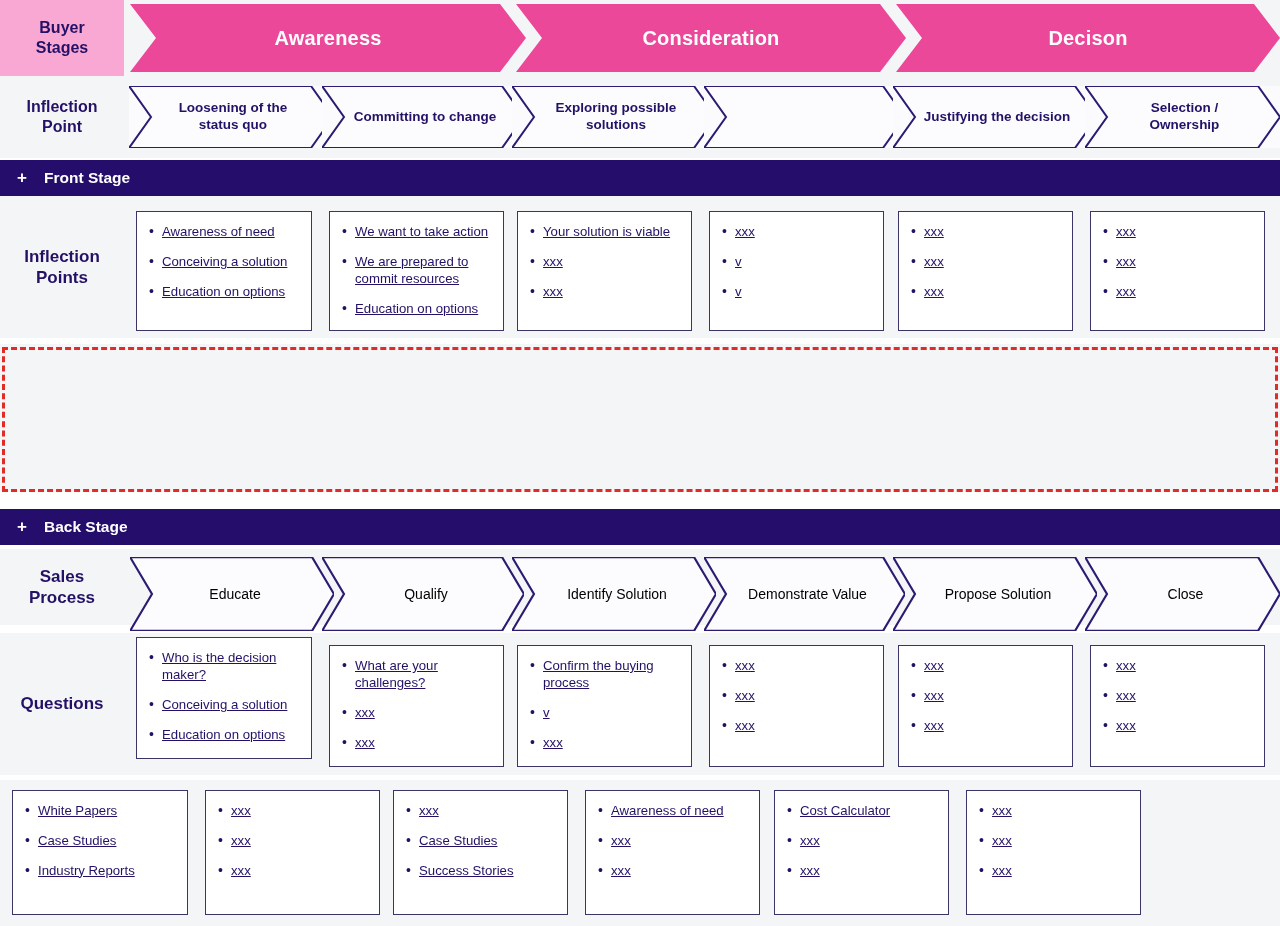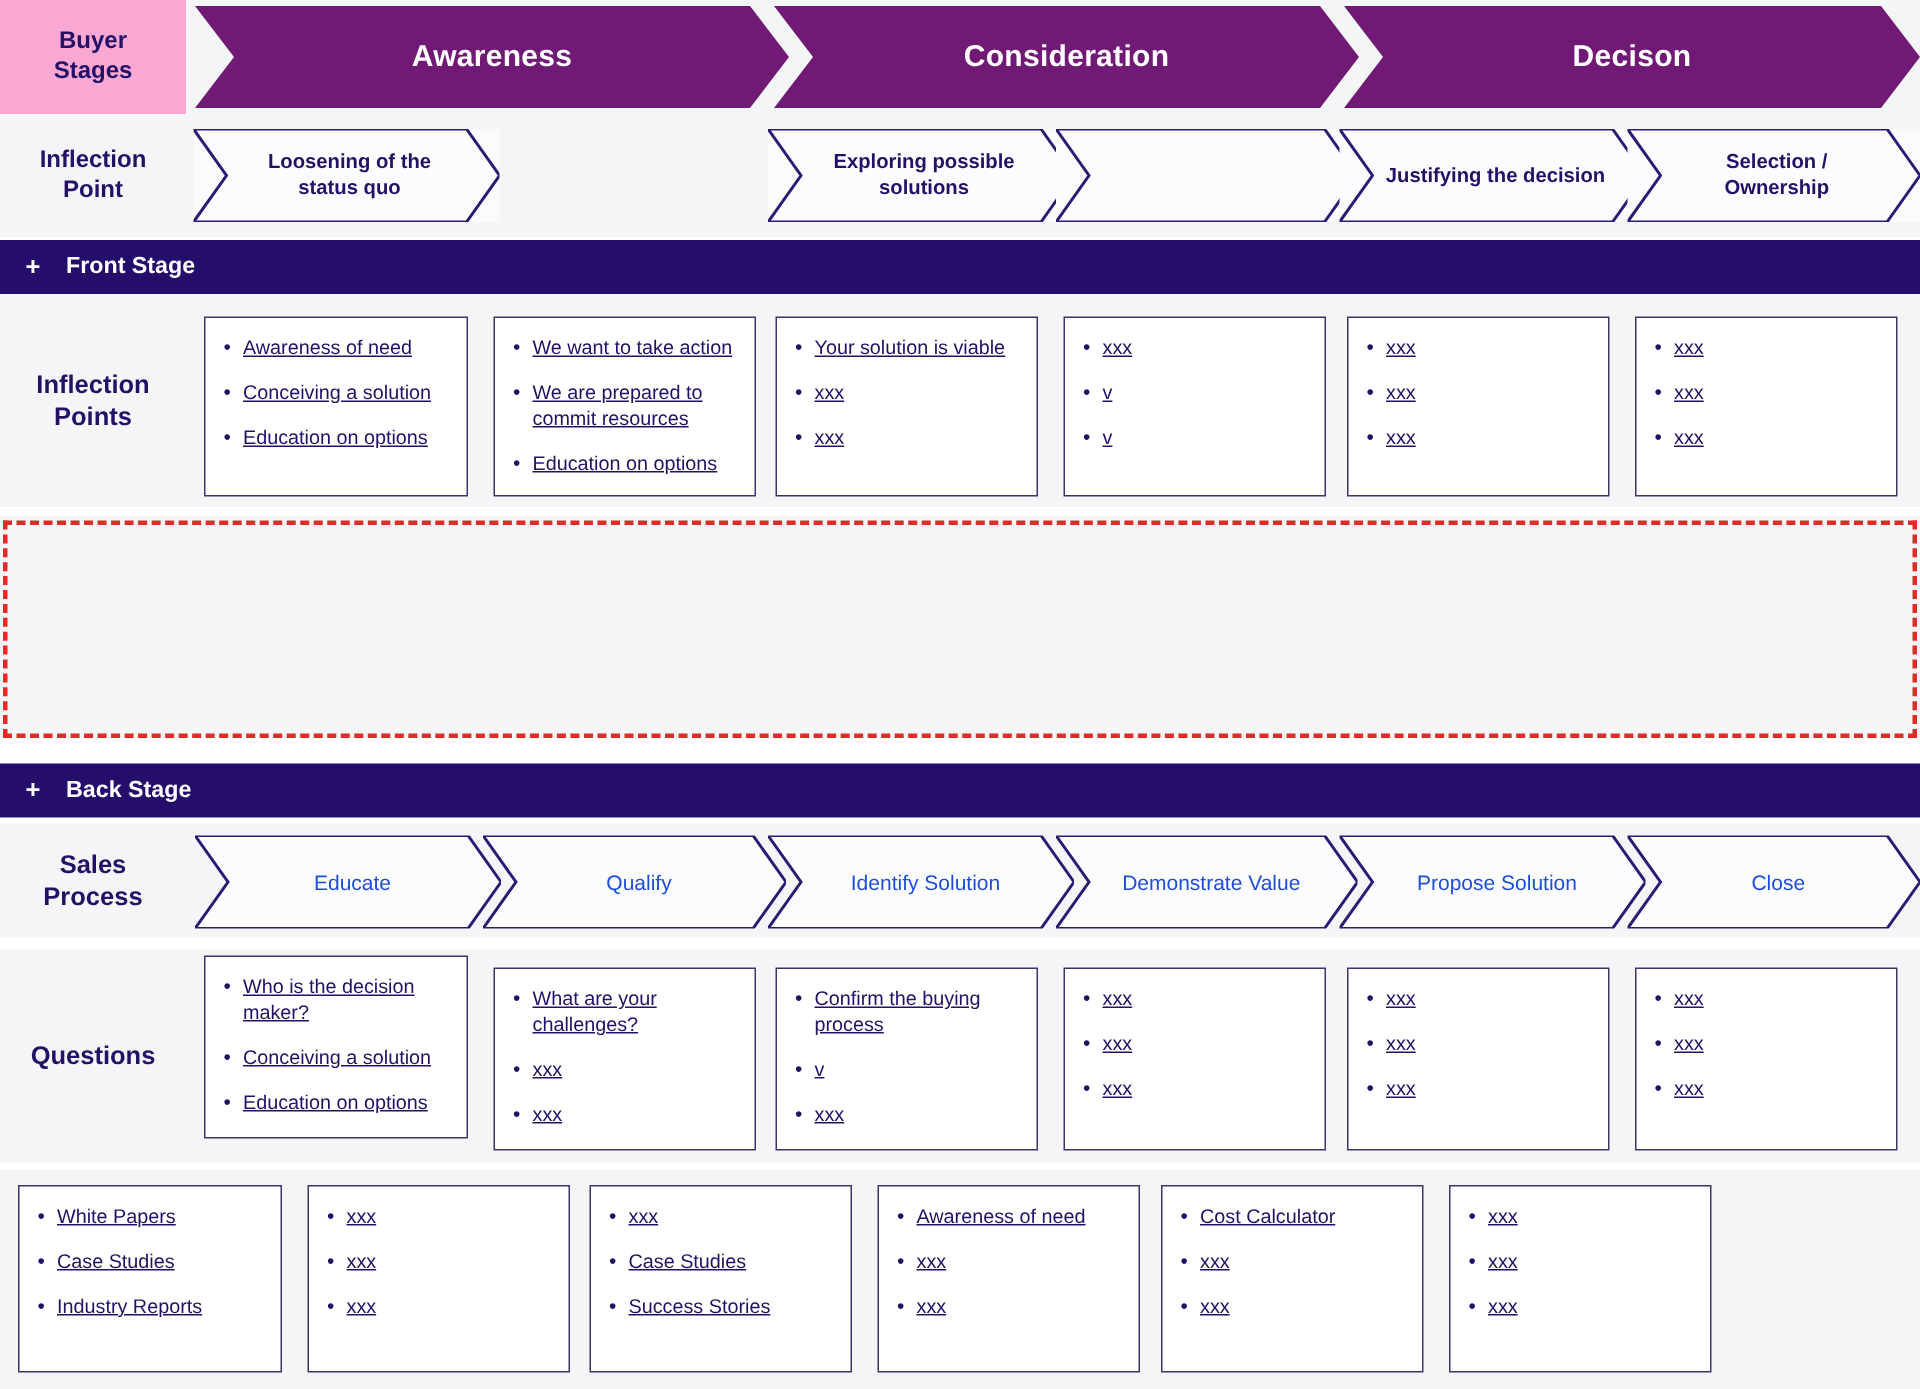--- a/index.html
+++ b/index.html
@@ -22,21 +22,21 @@
     font-weight: bold; color: #241166;
     line-height: 1.25;
   }
   .cells { position: relative; flex: 1 1 auto; height: 100%; }
 
   
   #stageband { top: 0; height: 76px; }
   #stageband .labelcell { background:#f9a8d4; font-size: 16px; }
   .bigchev {
     position: absolute; top: 4px; height: 68px;
-    background: #701a75;
+    background: #ec4899;
     display: flex; align-items: center; justify-content: center;
     color: #ffffff; font-size: 20px; font-weight: bold; letter-spacing: .2px;
   }
   .bigchev.notch {
     clip-path: polygon(0 0, calc(100% - 26px) 0, 100% 50%, calc(100% - 26px) 100%, 0 100%, 26px 50%);
   }
   .bigchev.first {
     clip-path: polygon(0 0, calc(100% - 26px) 0, 100% 50%, calc(100% - 26px) 100%, 0 100%, 26px 50%);
   }
 
@@ -97,24 +97,24 @@
   #getband {
     position: absolute; left: 2px; width: 1276px;
     border: 3px dashed #e22b26;
     background: #f4f5f6;
     pointer-events: none;
   }
 
   
   #salesrow .labelcell { font-size: 17px; }
   .pchev {
-    position: absolute; top: 8px; height: 62px;
+    position: absolute; top: 8px; height: 74px;
     display: flex; align-items: center; justify-content: center;
     text-align: center;
-    color: #1d4ed8; font-size: 14px; font-weight: normal;
+    color: #000000; font-size: 14px; font-weight: normal;
     padding: 0 24px 0 30px;
   }
   .pchev svg { position: absolute; inset: 0; width: 100%; height: 100%; }
   .pchev .txt { position: relative; z-index: 2; }
 </style>
 </head>
 <body>
 
 <div id="sheet">
 
@@ -145,20 +145,26 @@
         <div>Point</div>
       </div>
     </div>
     <div class="cells" id="inflcells">
         <div class="smchev" style="left: 5px; width: 204px;">
           <svg viewBox="0 0 204 62" preserveAspectRatio="none">
     <polygon points="0,0 182,0 204,31 182,62 0,62 22,31" fill="#fcfcfe" stroke="#2b1b73" stroke-width="2" stroke-linejoin="miter"></polygon>
   </svg>
           <span class="txt">Loosening of the status quo</span>
         </div>
+        <div class="smchev" style="left: 198px; width: 202px;">
+          <svg viewBox="0 0 202 62" preserveAspectRatio="none">
+    <polygon points="0,0 180,0 202,31 180,62 0,62 22,31" fill="#fcfcfe" stroke="#2b1b73" stroke-width="2" stroke-linejoin="miter"></polygon>
+  </svg>
+          <span class="txt">Committing to change</span>
+        </div>
         <div class="smchev" style="left: 388px; width: 204px;">
           <svg viewBox="0 0 204 62" preserveAspectRatio="none">
     <polygon points="0,0 182,0 204,31 182,62 0,62 22,31" fill="#fcfcfe" stroke="#2b1b73" stroke-width="2" stroke-linejoin="miter"></polygon>
   </svg>
           <span class="txt">Exploring possible solutions</span>
         </div>
         <div class="smchev" style="left: 580px; width: 201px;">
           <svg viewBox="0 0 201 62" preserveAspectRatio="none">
     <polygon points="0,0 179,0 201,31 179,62 0,62 22,31" fill="#fcfcfe" stroke="#2b1b73" stroke-width="2" stroke-linejoin="miter"></polygon>
   </svg>

